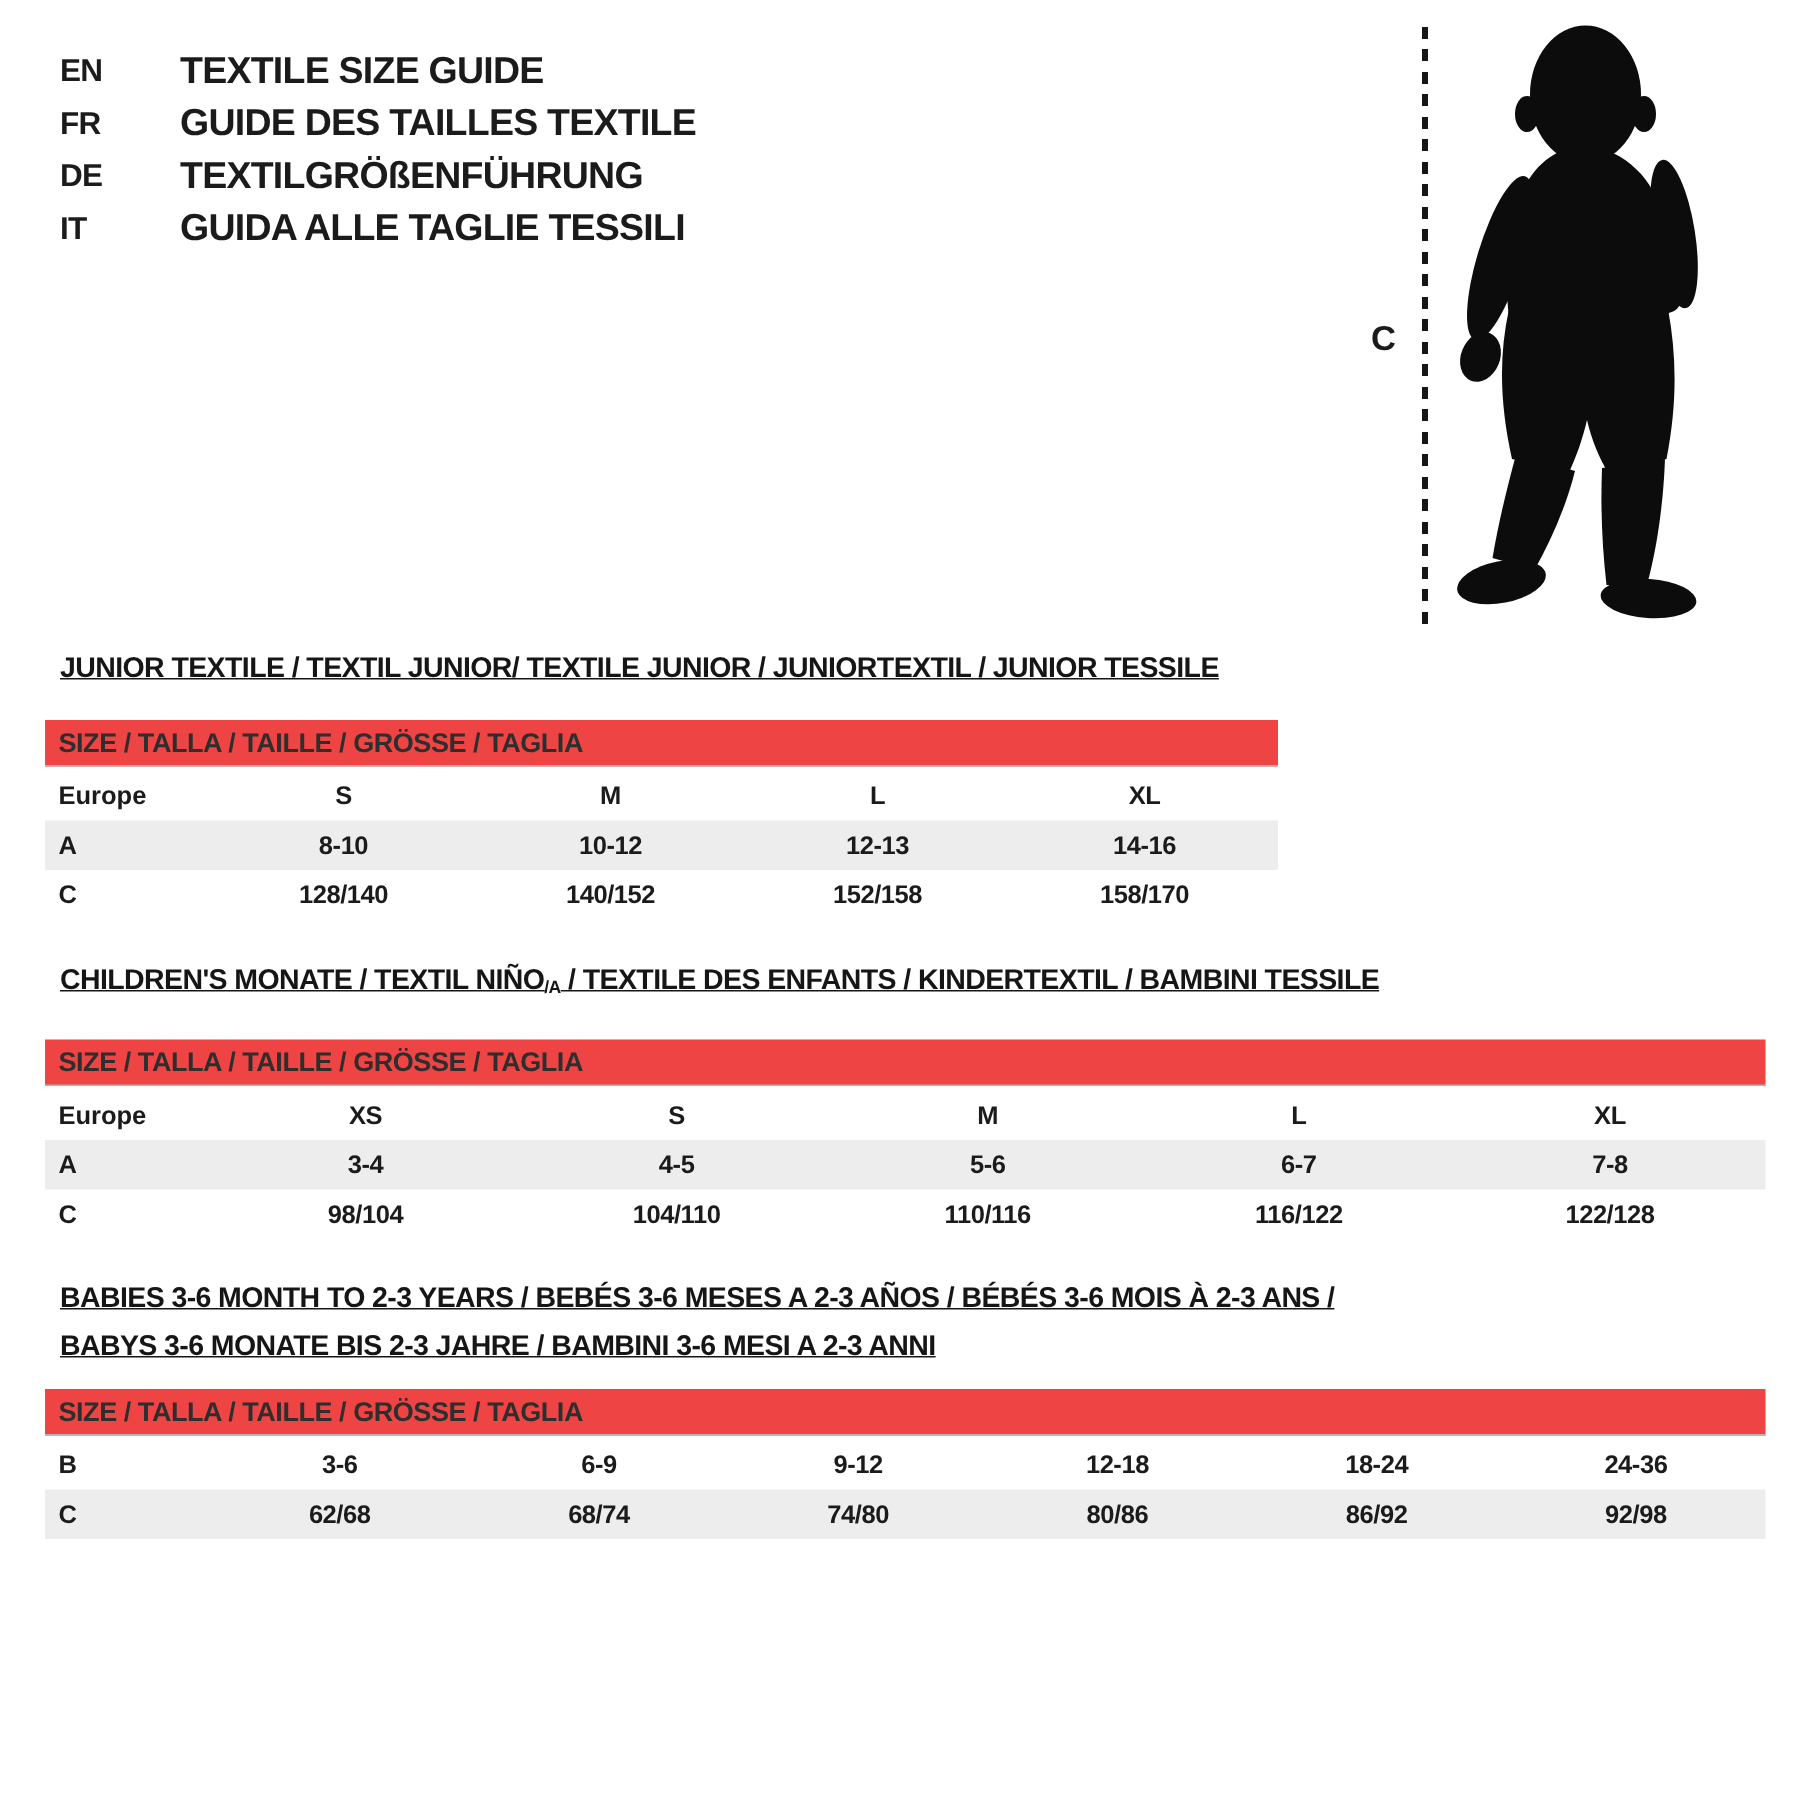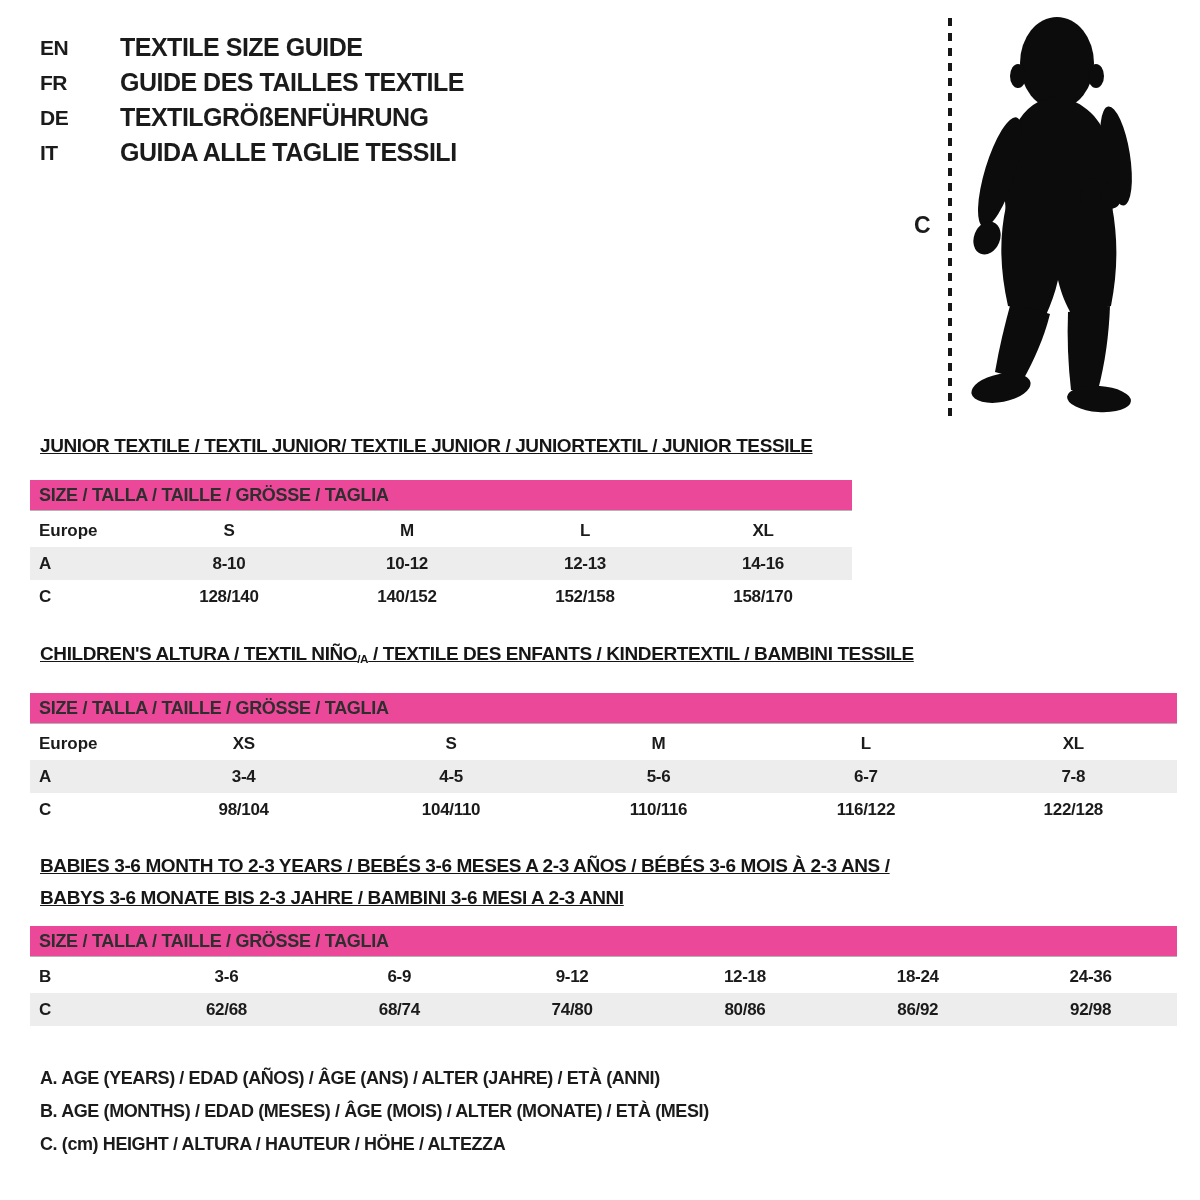--- a/index.html
+++ b/index.html
@@ -23,21 +23,21 @@
   
   .section{position:absolute;left:30px;}
   .sec-junior{top:436px;width:822px;}
   .sec-children{top:644px;width:1147px;}
   .sec-babies{top:850px;width:1147px;}
   .sec-title{font-size:19px;font-weight:700;letter-spacing:-0.4px;color:#161616;padding-left:10px;white-space:nowrap;text-decoration:underline;}
   .title-line{line-height:20px;}
   .sec-babies .title-line{line-height:32px;}
   .sub{font-size:0.62em;vertical-align:-0.28em;font-weight:700;}
   .size-bar{
-    height:30px;background:#ec4899;display:flex;align-items:center;
+    height:30px;background:#ef4444;display:flex;align-items:center;
     padding-left:9px;font-weight:700;font-size:18px;color:#2e2e2e;
     letter-spacing:-0.3px;margin-top:24px;margin-bottom:3px;
     border-bottom:1px solid #b4b4b4;
   }
   .sec-babies .size-bar{margin-top:12px;}
   .t-row{display:flex;height:33px;align-items:center;justify-content:flex-end;}
   .t-row.shaded{background:#ededed;}
   .t-label{width:101px;padding-left:9px;font-weight:700;font-size:17px;}
   .t-cell{flex:1;text-align:center;font-weight:700;font-size:17px;letter-spacing:-0.3px;}
   
@@ -116,21 +116,21 @@
         <div class="t-row">
           <div class="t-label">C</div>
           <div class="t-cell">128/140</div>
           <div class="t-cell">140/152</div>
           <div class="t-cell">152/158</div>
           <div class="t-cell">158/170</div>
         </div>
       </div>
       <div class="section sec-children">
         <div class="sec-title">
-          <div class="title-line"><span>CHILDREN'S ALTURA / TEXTIL NIÑO</span><span class="sub">/A</span><span> / TEXTILE DES ENFANTS / KINDERTEXTIL / BAMBINI TESSILE</span></div>
+          <div class="title-line"><span>CHILDREN'S MONATE / TEXTIL NIÑO</span><span class="sub">/A</span><span> / TEXTILE DES ENFANTS / KINDERTEXTIL / BAMBINI TESSILE</span></div>
         </div>
         <div class="size-bar">
           <span>SIZE / TALLA / TAILLE / GRÖSSE / TAGLIA</span>
         </div>
         <div class="t-row">
           <div class="t-label">Europe</div>
           <div class="t-cell">XS</div>
           <div class="t-cell">S</div>
           <div class="t-cell">M</div>
           <div class="t-cell">L</div>
@@ -175,19 +175,14 @@
           <div class="t-cell">62/68</div>
           <div class="t-cell">68/74</div>
           <div class="t-cell">74/80</div>
           <div class="t-cell">80/86</div>
           <div class="t-cell">86/92</div>
           <div class="t-cell">92/98</div>
         </div>
       </div>
     </div>
 
-  <div class="legend" id="legendBlock">
-      <div class="legend-line">A. AGE (YEARS) / EDAD (AÑOS) / ÂGE (ANS) / ALTER (JAHRE) / ETÀ (ANNI)</div>
-      <div class="legend-line">B. AGE (MONTHS) / EDAD (MESES) / ÂGE (MOIS) / ALTER (MONATE) / ETÀ (MESI)</div>
-      <div class="legend-line">C. (cm) HEIGHT / ALTURA / HAUTEUR / HÖHE / ALTEZZA</div>
-    </div>
 
 </div>
 
 </body></html>

